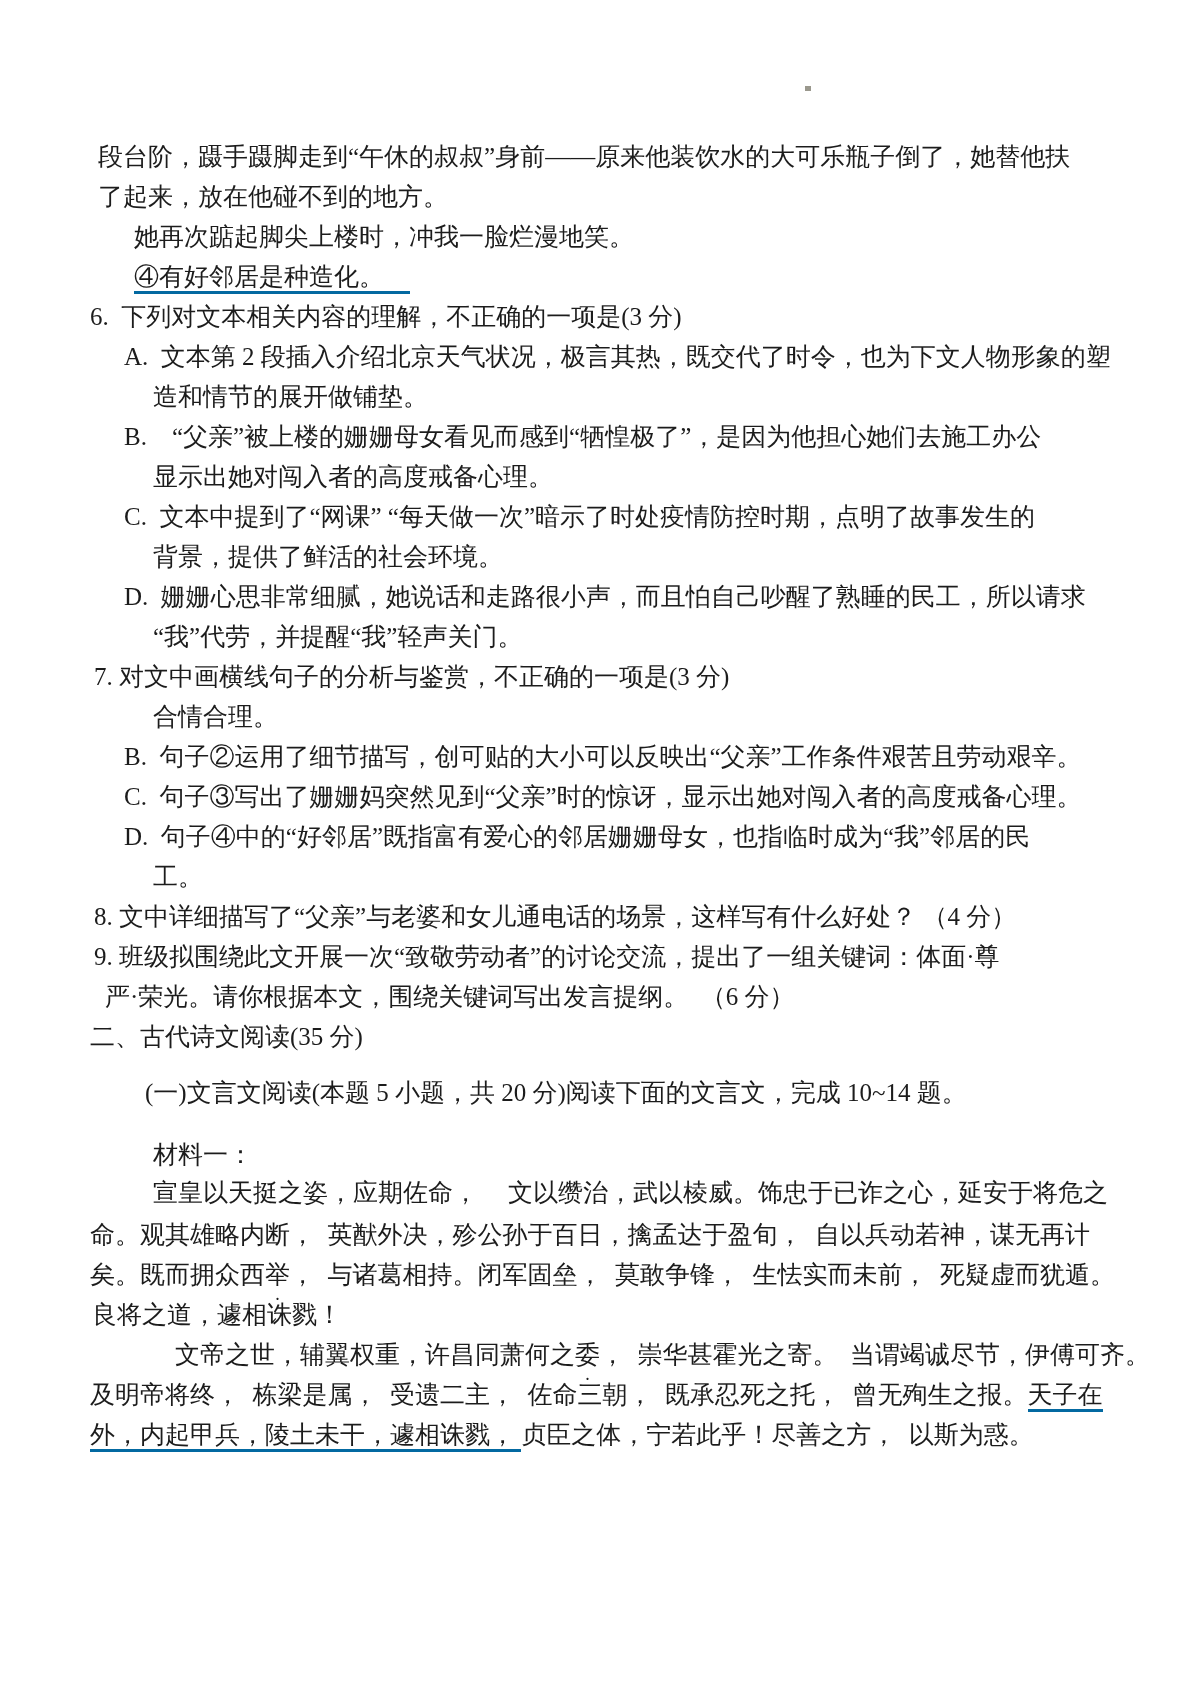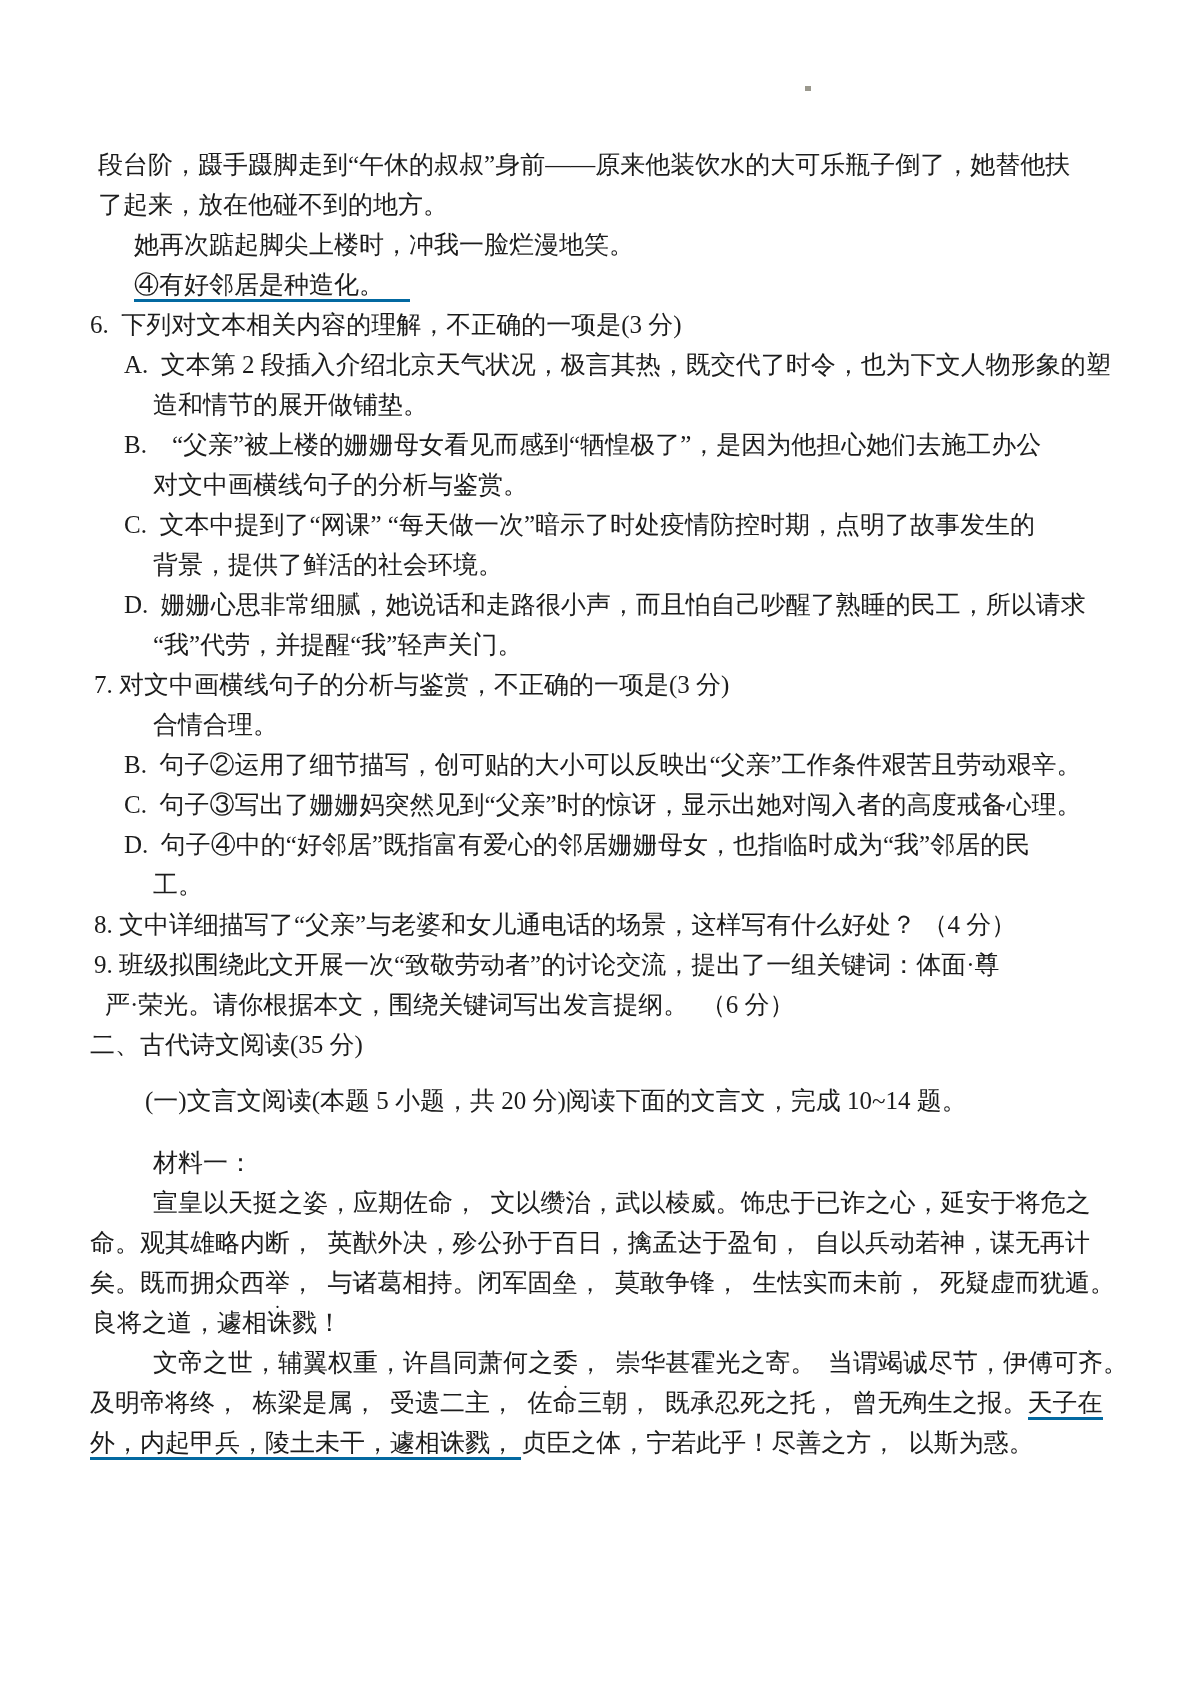--- a/index.html
+++ b/index.html
@@ -12,21 +12,21 @@
     width: 1200px;
     height: 1697px;
     background: #ffffff;
     overflow: hidden;
     font-family: "Liberation Serif", "DejaVu Serif", serif;
     color: #1c1c1c;
   }
   .content {
     position: absolute;
     left: 90px;
-    top: 145px;
+    top: 137px;
     width: 1060px;
   }
   .line {
     white-space: pre;
     font-size: 25px;
     height: 40px;
     line-height: 40px;
   }
   .seg-u {
     border-bottom: 3px solid #0369a1;
@@ -64,39 +64,39 @@
 <main class="page">
   <div class="content">
       <div class="line" style="padding-left: 8px;"><span>段台阶，蹑手蹑脚走到“午休的叔叔”身前——原来他装饮水的大可乐瓶子倒了，她替他扶</span></div>
       <div class="line" style="padding-left: 8px;"><span>了起来，放在他碰不到的地方。</span></div>
       <div class="line" style="padding-left: 44px;"><span>她再次踮起脚尖上楼时，冲我一脸烂漫地笑。</span></div>
       <div class="line" style="padding-left: 44px;"><span class="seg-u seg-u-ext">④有好邻居是种造化。</span></div>
       <div class="line"><span>6.  下列对文本相关内容的理解，不正确的一项是(3 分)</span></div>
       <div class="line" style="padding-left: 34px;"><span>A.  文本第 2 段插入介绍北京天气状况，极言其热，既交代了时令，也为下文人物形象的塑</span></div>
       <div class="line" style="padding-left: 63px;"><span>造和情节的展开做铺垫。</span></div>
       <div class="line" style="padding-left: 34px;"><span>B.    “父亲”被上楼的姗姗母女看见而感到“牺惶极了”，是因为他担心她们去施工办公</span></div>
-      <div class="line" style="padding-left: 63px;"><span>对文中画横线句子的分析与鉴赏。</span></div>
+      <div class="line" style="padding-left: 63px;"><span>显示出她对闯入者的高度戒备心理。</span></div>
       <div class="line" style="padding-left: 34px;"><span>C.  文本中提到了“网课” “每天做一次”暗示了时处疫情防控时期，点明了故事发生的</span></div>
       <div class="line" style="padding-left: 63px;"><span>背景，提供了鲜活的社会环境。</span></div>
       <div class="line" style="padding-left: 34px;"><span>D.  姗姗心思非常细腻，她说话和走路很小声，而且怕自己吵醒了熟睡的民工，所以请求</span></div>
       <div class="line" style="padding-left: 63px;"><span>“我”代劳，并提醒“我”轻声关门。</span></div>
       <div class="line" style="padding-left: 4px;"><span>7. 对文中画横线句子的分析与鉴赏，不正确的一项是(3 分)</span></div>
       <div class="line" style="padding-left: 63px;"><span>合情合理。</span></div>
       <div class="line" style="padding-left: 34px;"><span>B.  句子②运用了细节描写，创可贴的大小可以反映出“父亲”工作条件艰苦且劳动艰辛。</span></div>
       <div class="line" style="padding-left: 34px;"><span>C.  句子③写出了姗姗妈突然见到“父亲”时的惊讶，显示出她对闯入者的高度戒备心理。</span></div>
       <div class="line" style="padding-left: 34px;"><span>D.  句子④中的“好邻居”既指富有爱心的邻居姗姗母女，也指临时成为“我”邻居的民</span></div>
       <div class="line" style="padding-left: 63px;"><span>工。</span></div>
       <div class="line" style="padding-left: 4px;"><span>8. 文中详细描写了“父亲”与老婆和女儿通电话的场景，这样写有什么好处？ （4 分）</span></div>
       <div class="line" style="padding-left: 4px;"><span>9. 班级拟围绕此文开展一次“致敬劳动者”的讨论交流，提出了一组关键词：体面·尊</span></div>
       <div class="line" style="padding-left: 15px;"><span>严·荣光。请你根据本文，围绕关键词写出发言提纲。  （6 分）</span></div>
       <div class="line"><span>二、古代诗文阅读(35 分)</span></div>
       <div class="line" style="padding-left: 55px; margin-top: 16px;"><span>(一)文言文阅读(本题 5 小题，共 20 分)阅读下面的文言文，完成 10~14 题。</span></div>
       <div class="line" style="padding-left: 63px; margin-top: 22px;"><span>材料一：</span></div>
-      <div class="line" style="padding-left: 63px;"><span>宣皇以天挺之姿，应期佐命，  文以缵治，武以棱威。饰忠于已诈之心，延安于将危之</span></div>
+      <div class="line" style="padding-left: 63px; font-family: Liberation Mono, monospace;"><span>宣皇以天挺之姿，应期佐命，  文以缵治，武以棱威。饰忠于已诈之心，延安于将危之</span></div>
       <div class="line"><span>命。观其雄略内断，  英猷外决，殄公孙于百日，擒孟达于盈旬，  自以兵动若神，谋无再计</span></div>
       <div class="line"><span>矣。既而拥众西</span><span class="seg-dot">举</span><span>，  与诸葛相持。闭军固垒，  莫敢争锋，  生怯实而未前，  死疑虚而犹遁。</span></div>
       <div class="line" style="padding-left: 2px;"><span>良将之道，遽相诛戮！</span></div>
-      <div class="line" style="padding-left: 63px;"><span>文帝之世，辅翼权重，许昌同萧何之</span><span class="seg-dot">委</span><span>，  崇华甚霍光之寄。  当谓竭诚尽节，伊傅可齐。</span></div>
+      <div class="line" style="padding-left: 63px; text-align: right;"><span>文帝之世，辅翼权重，许昌同萧何之</span><span class="seg-dot">委</span><span>，  崇华甚霍光之寄。  当谓竭诚尽节，伊傅可齐。</span></div>
       <div class="line"><span>及明帝将终，  栋梁是属，  受遗二主，  佐命三朝，  既承忍死之托，  曾无殉生之报。</span><span class="seg-u">天子在</span></div>
       <div class="line"><span class="seg-u">外，内起甲兵，陵土未干，遽相诛戮， </span><span>贞臣之体，宁若此乎！尽善之方，  以斯为惑。</span></div>
     </div>
   <div class="speck"></div>
 </main>
 
 </body></html>

